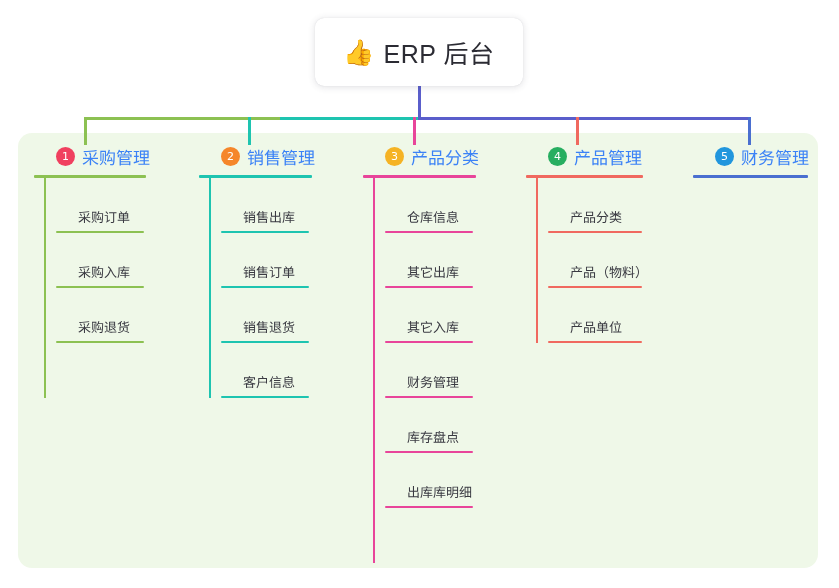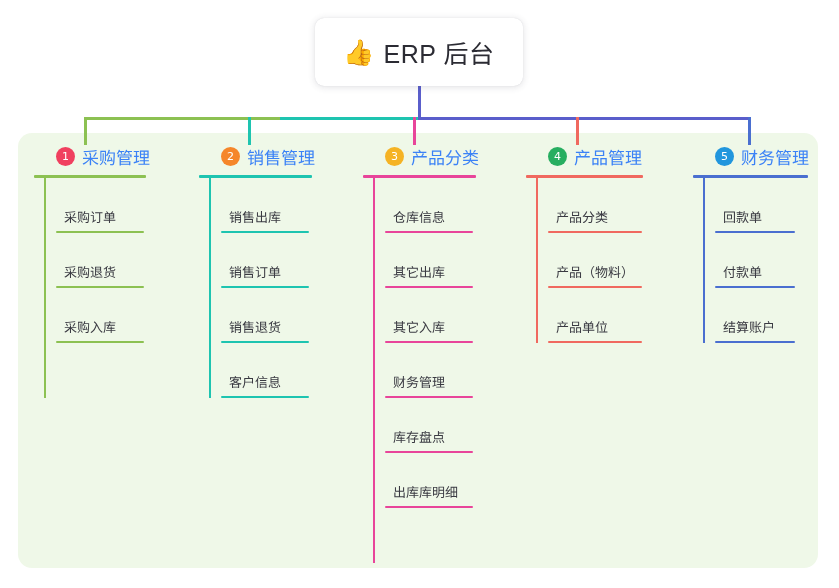--- a/index.html
+++ b/index.html
@@ -135,21 +135,21 @@
     top: 0;
     width: 2px;
   }
   .leaf {
     position: relative;
     height: 55px;
     box-sizing: border-box;
   }
   .leaf-label {
     position: absolute;
-    left: 8px;
+    left: 22px;
     bottom: 7px;
     font-size: 13px;
     color: #3a3a42;
     white-space: nowrap;
   }
   .leaf-rule {
     position: absolute;
     left: 0;
     bottom: 0;
     height: 2px;
@@ -190,25 +190,25 @@
           <span class="branch-title">采购管理</span>
         </div>
         <div class="branch-rule" style="background: rgb(140, 193, 82); width: 112px;"></div>
         <div class="leaves">
           <div class="spine" style="background: rgb(140, 193, 82); height: 220px;"></div>
           <div class="leaf">
             <span class="leaf-label">采购订单</span>
             <div class="leaf-rule" style="background: rgb(140, 193, 82); width: 88px;"></div>
           </div>
           <div class="leaf">
+            <span class="leaf-label">采购入库</span>
+            <div class="leaf-rule" style="background: rgb(140, 193, 82); width: 88px;"></div>
+          </div>
+          <div class="leaf">
             <span class="leaf-label">采购退货</span>
-            <div class="leaf-rule" style="background: rgb(140, 193, 82); width: 88px;"></div>
-          </div>
-          <div class="leaf">
-            <span class="leaf-label">采购入库</span>
             <div class="leaf-rule" style="background: rgb(140, 193, 82); width: 88px;"></div>
           </div>
         </div>
       </div>
       <div class="branch" style="left: 199px;">
         <div class="branch-header">
           <span class="badge" style="background: rgb(245, 134, 42);">2</span>
           <span class="branch-title">销售管理</span>
         </div>
         <div class="branch-rule" style="background: rgb(30, 196, 176); width: 113px;"></div>
@@ -287,31 +287,16 @@
             <div class="leaf-rule" style="background: rgb(240, 105, 95); width: 94px;"></div>
           </div>
         </div>
       </div>
       <div class="branch" style="left: 693px;">
         <div class="branch-header">
           <span class="badge" style="background: rgb(33, 150, 221);">5</span>
           <span class="branch-title">财务管理</span>
         </div>
         <div class="branch-rule" style="background: rgb(74, 111, 208); width: 115px;"></div>
-        <div class="leaves">
-          <div class="spine" style="background: rgb(74, 111, 208); height: 165px;"></div>
-          <div class="leaf">
-            <span class="leaf-label">回款单</span>
-            <div class="leaf-rule" style="background: rgb(74, 111, 208); width: 80px;"></div>
-          </div>
-          <div class="leaf">
-            <span class="leaf-label">付款单</span>
-            <div class="leaf-rule" style="background: rgb(74, 111, 208); width: 80px;"></div>
-          </div>
-          <div class="leaf">
-            <span class="leaf-label">结算账户</span>
-            <div class="leaf-rule" style="background: rgb(74, 111, 208); width: 80px;"></div>
-          </div>
-        </div>
       </div>
     </div>
 
 </div>
 
 </body></html>

